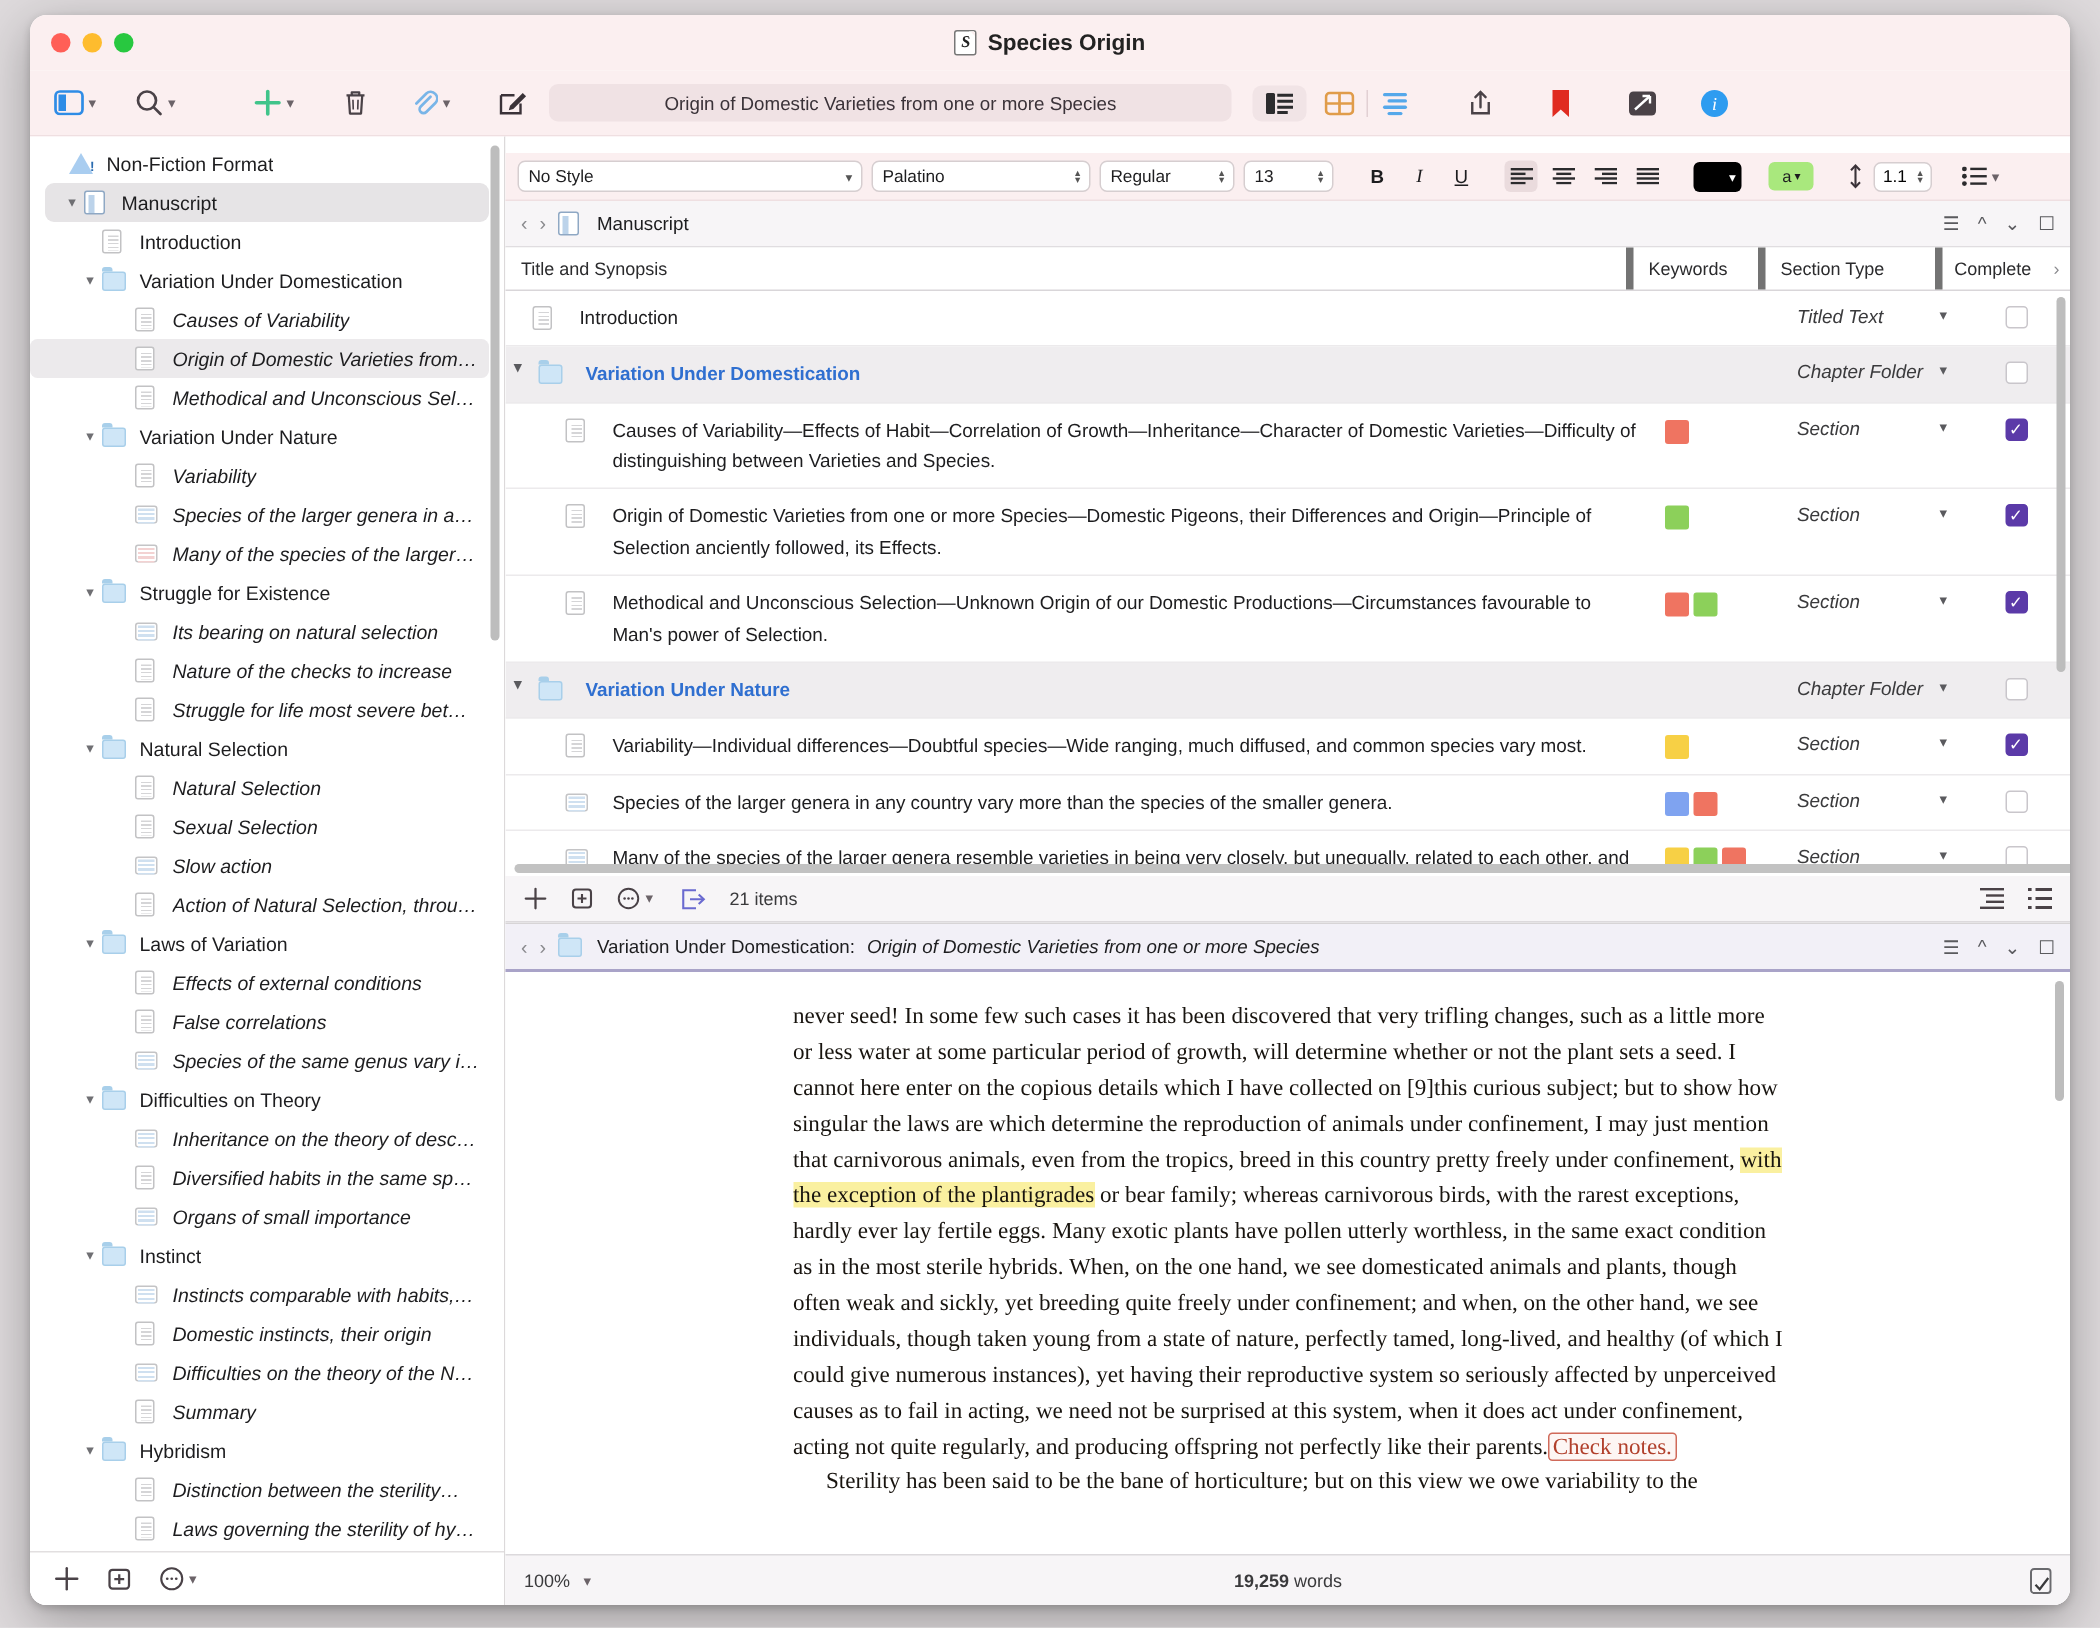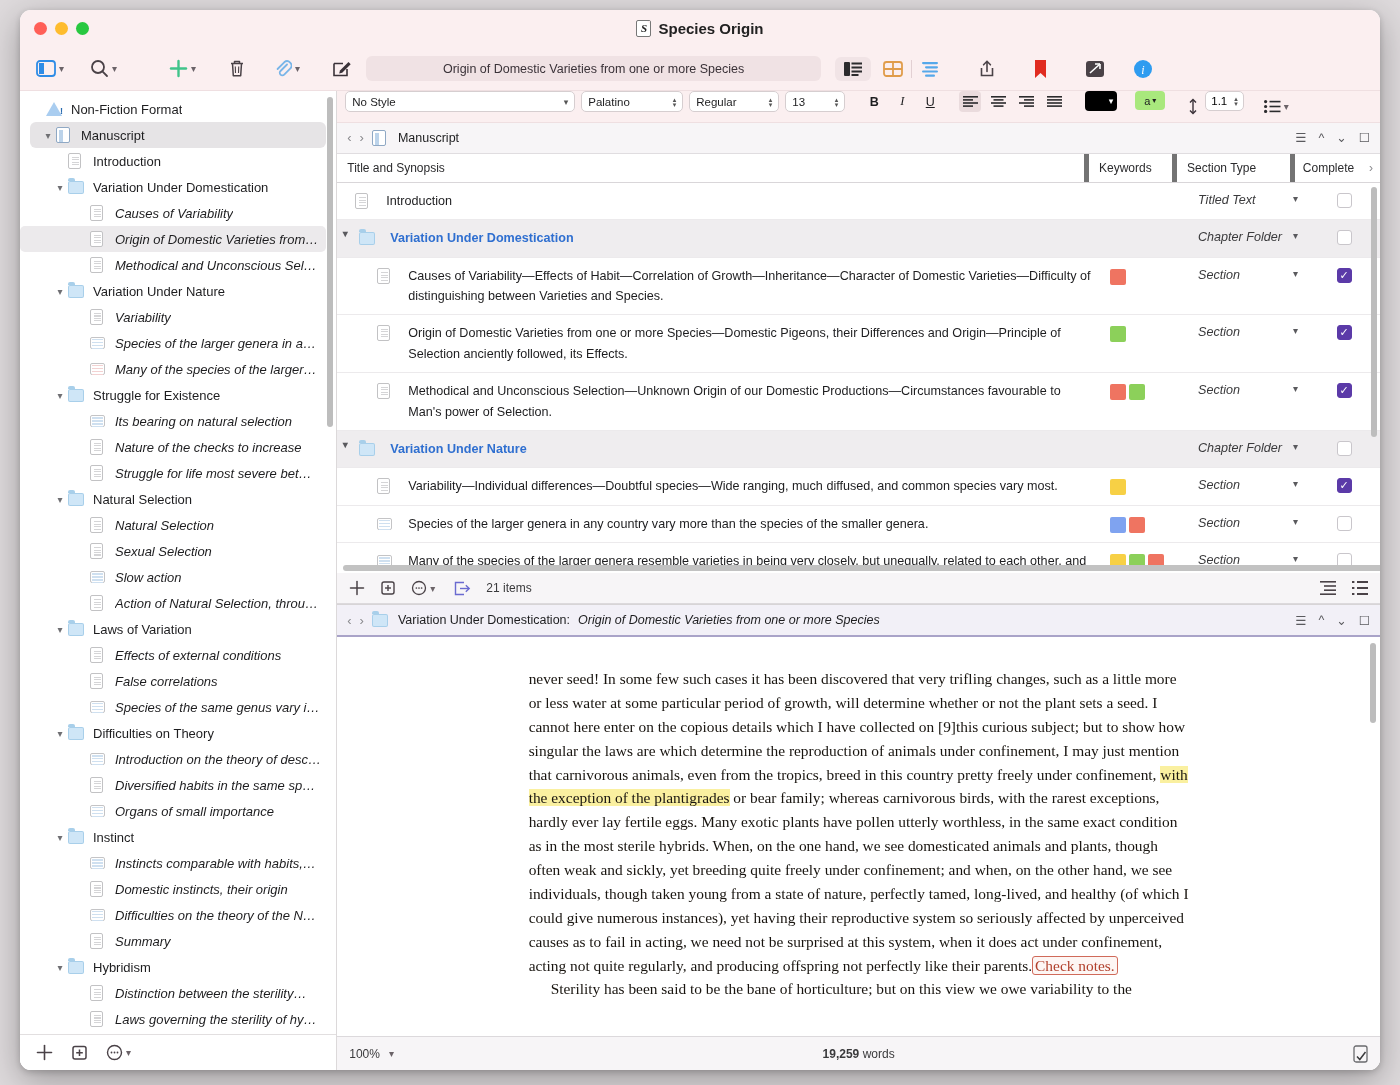--- a/index.html
+++ b/index.html
@@ -77,21 +77,21 @@
     background:repeating-linear-gradient(#cfe0f0 0 1.5px, #fff 1.5px 3px);}
   .i-card.pink:after{background:repeating-linear-gradient(#f3d2d2 0 1.5px, #fff 1.5px 3px);}
 
   .sbfoot { height:36px; border-top:1px solid #e2dfe0; display:flex; align-items:center; gap:18px; padding:0 16px; background:#fff;}
 
   .sb-scroll { position:absolute; right:3px; top:6px; width:6px; height:330px; background:#bdbdbd; border-radius:3px;}
 
   
   .right { flex:1 1 auto; display:flex; flex-direction:column; min-width:0; background:#fff;}
 
-  .formatbar { height:32px; background:#fbeff0; display:flex; padding:0 8px; gap:6px; flex:0 0 auto; border-bottom:1px solid #efdfe1;}
+  .formatbar { height:32px; background:#fbeff0; display:flex; align-items:center; padding:0 8px; gap:6px; flex:0 0 auto; border-bottom:1px solid #efdfe1;margin-top:11px;}
   .fsel { background:#fff; border:1px solid #d6ced0; border-radius:5px; height:21px; display:flex; align-items:center;
           padding:0 6px; font-size:11.5px; color:#1d1d1f; gap:6px; justify-content:space-between;}
   .fsel .cv { font-size:9px; color:#555; }
   .stepper{ display:flex; flex-direction:column; line-height:5px; font-size:7px; color:#555; }
   .fbtn { width:22px; height:21px; display:flex;align-items:center;justify-content:center; font-size:12.5px; color:#1d1d1f;}
   .fbtn.on { background:#eadbdd; border-radius:4px;}
   .swatch-black{width:32px;height:20px;background:#000;border-radius:4px;display:flex;align-items:center;justify-content:flex-end;padding-right:4px;}
   .swatch-green{width:30px;height:19px;background:#a9e87d;border-radius:4px;display:flex;align-items:center;justify-content:center;gap:2px;font-size:11px;color:#1d1d1f;}
   .lh-box{background:#fff;border:1px solid #d6ced0;border-radius:5px;height:20px;display:flex;align-items:center;padding:0 5px;gap:7px;font-size:11.5px;}
 
@@ -119,21 +119,21 @@
   .o-scroll{ position:absolute; right:3px; top:4px; width:6px; height:250px; background:#bdbdbd; border-radius:3px;}
   .o-hscroll{ position:absolute; left:6px; bottom:2px; height:6px; width:1070px; background:#c2c2c2; border-radius:3px;}
 
   .obar { height:31px; background:#f7f5f7; display:flex; align-items:center; gap:15px; padding:0 12px; font-size:12px; color:#3a3a3c; border-bottom:1px solid #dcd9dc; flex:0 0 auto;}
   .obar-right { margin-left:auto; display:flex; gap:16px; color:#5a5a5e;}
 
   
   .editorwrap { flex:1 1 auto; display:flex; flex-direction:column; min-height:0;}
   .ed-head { height:32px; background:#f2f0f7; display:flex; align-items:center; padding:0 10px; gap:8px; font-size:12.5px; color:#1d1d1f; border-bottom:2px solid #a9a3c8;}
   .ed-body { flex:1 1 auto; position:relative; overflow:hidden; background:#fff;}
-  .page { margin:16px auto; width:660px; padding:14px 0 0 0; font-family:"Liberation Serif", serif; font-size:15.4px; line-height:1.55; color:#18140f; text-align:left;}
+  .page { margin:4px auto; width:660px; padding:14px 0 0 0; font-family:"Liberation Serif", serif; font-size:15.4px; line-height:1.55; color:#18140f; text-align:left;}
   .page p { margin:0; }
   .page p.indent { text-indent:22px; }
   .hl { background:#faf0a0; }
   .note { border:1px solid #d06a5a; border-radius:3px; color:#b1402c; padding:0 2px; background:#fdf6f4;}
   .e-scroll{position:absolute;right:4px;top:6px;width:6px;height:80px;background:#bdbdbd;border-radius:3px;}
 
   .statusbar { height:34px; background:#f7f5f7; border-top:1px solid #dcd9dc; display:flex; align-items:center; padding:0 12px; font-size:12px; color:#3a3a3c; flex:0 0 auto; position:relative;}
   .zoom { display:flex; align-items:center; gap:6px;}
   .words { position:absolute; left:0; right:0; text-align:center; }
   .words b{font-weight:bold;}
@@ -442,21 +442,21 @@
               <span class="ico">
                 <span class="i-folder" style="position: absolute;"></span>
               </span>
               <span class="lbl">Difficulties on Theory</span>
             </div>
             <div class="row" style="padding-left: 54px;">
               <span class="disc none"></span>
               <span class="ico">
                 <span class="i-card" style="position: absolute;"></span>
               </span>
-              <span class="lbl it">Introduction on the theory of desc…</span>
+              <span class="lbl it">Inheritance on the theory of desc…</span>
             </div>
             <div class="row" style="padding-left: 54px;">
               <span class="disc none"></span>
               <span class="ico">
                 <span class="i-text" style="position: absolute;"></span>
               </span>
               <span class="lbl it">Diversified habits in the same sp…</span>
             </div>
             <div class="row" style="padding-left: 54px;">
               <span class="disc none"></span>
@@ -549,21 +549,21 @@
         </div>
       </div>
 
       <div class="right">
 
         <div class="formatbar">
           <div class="fsel" style="width:230px">
             <span>No Style</span>
             <span class="cv">▾</span>
           </div>
-          <div class="fsel" style="width:102px">
+          <div class="fsel" style="width:146px">
             <span>Palatino</span>
             <span class="stepper">
                 <span>▴</span>
                 <span>▾</span>
               </span>
           </div>
           <div class="fsel" style="width:90px">
             <span>Regular</span>
             <span class="stepper">
                 <span>▴</span>

